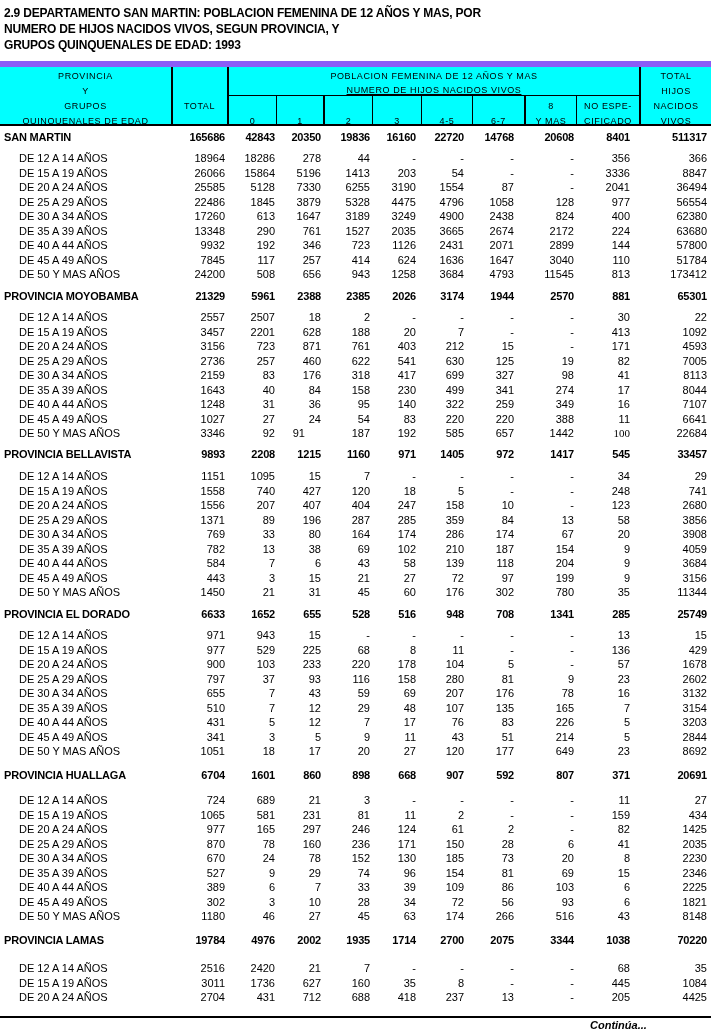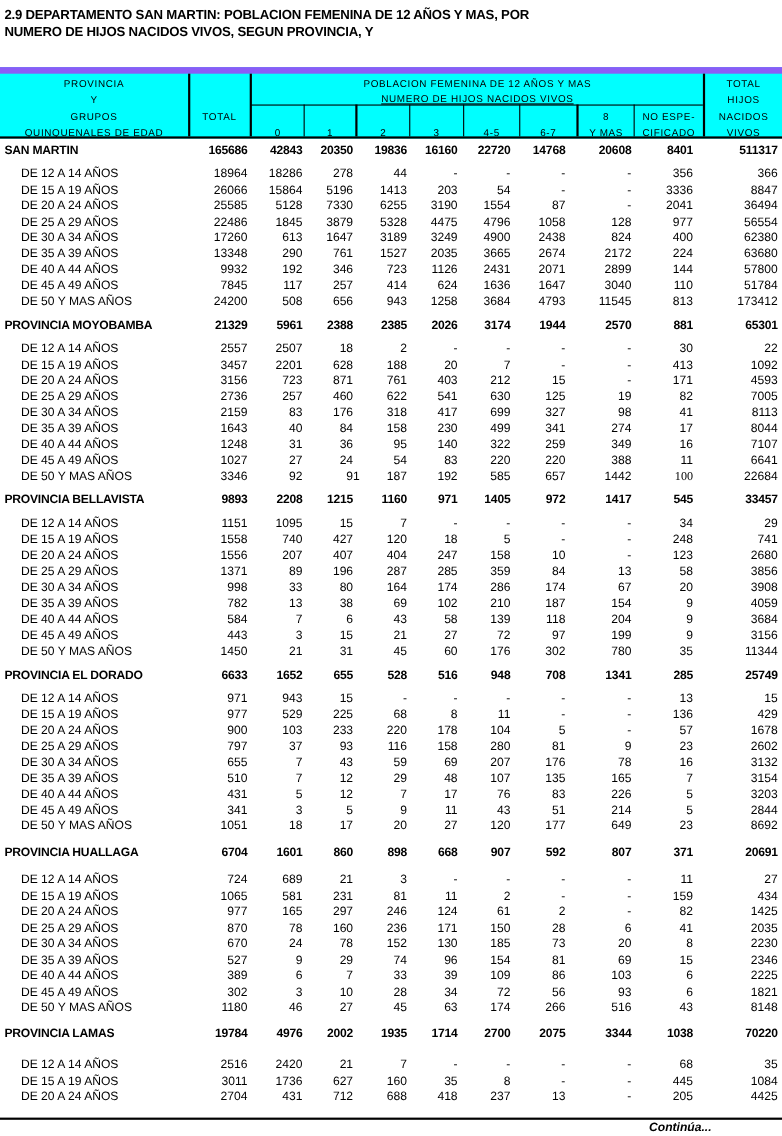--- a/index.html
+++ b/index.html
@@ -19,20 +19,21 @@
   .row.prov span { font-weight:bold; }
   .bottomline { position:absolute; left:0; top:1016px; width:711px; height:2px; background:#000; }
   .cont { position:absolute; left:590px; top:1019px; font-size:11px; font-weight:bold; font-style:italic; }
 </style>
 </head>
 <body>
 
 <div class="title">
   <div>2.9  DEPARTAMENTO SAN MARTIN: POBLACION FEMENINA DE 12 AÑOS Y MAS, POR</div>
   <div>NUMERO DE HIJOS NACIDOS VIVOS, SEGUN PROVINCIA, Y</div>
+  <div>GRUPOS QUINQUENALES DE EDAD: 1993</div>
 </div>
 
 <div class="hdr">
 
   <div class="v" style="left:171px;"></div>
   <div class="v" style="left:227px;"></div>
   <div class="v" style="left:639px;"></div>
 
   <div class="hl" style="left:228px; width:411px; top:28px;"></div>
 
@@ -316,21 +317,21 @@
       <span style="right:247px;">220</span>
       <span style="right:197px;">220</span>
       <span style="right:137px;">388</span>
       <span style="right:81px;">11</span>
       <span style="right:4px;">6641</span>
     </div>
     <div class="row" style="top: 426px;">
       <span class="lbl" style="left:19px;">DE 50 Y MAS AÑOS</span>
       <span style="right:486px;">3346</span>
       <span style="right:436px;">92</span>
-      <span style="right:384px;margin-left:15px;">91</span>
+      <span style="right:406px;margin-left:15px;">91</span>
       <span style="right:341px;">187</span>
       <span style="right:295px;">192</span>
       <span style="right:247px;">585</span>
       <span style="right:197px;">657</span>
       <span style="right:137px;">1442</span>
       <span style="right:81px;font-family:Liberation Serif, serif;">100</span>
       <span style="right:4px;">22684</span>
     </div>
     <div class="row prov" style="top: 447px;">
       <span class="lbl" style="left:4px;">PROVINCIA BELLAVISTA</span>
@@ -392,21 +393,21 @@
       <span style="right:341px;">287</span>
       <span style="right:295px;">285</span>
       <span style="right:247px;">359</span>
       <span style="right:197px;">84</span>
       <span style="right:137px;">13</span>
       <span style="right:81px;">58</span>
       <span style="right:4px;">3856</span>
     </div>
     <div class="row" style="top: 527px;">
       <span class="lbl" style="left:19px;">DE 30 A 34 AÑOS</span>
-      <span style="right:486px;">998</span>
+      <span style="right:486px;">769</span>
       <span style="right:436px;">33</span>
       <span style="right:390px;">80</span>
       <span style="right:341px;">164</span>
       <span style="right:295px;">174</span>
       <span style="right:247px;">286</span>
       <span style="right:197px;">174</span>
       <span style="right:137px;">67</span>
       <span style="right:81px;">20</span>
       <span style="right:4px;">3908</span>
     </div>

